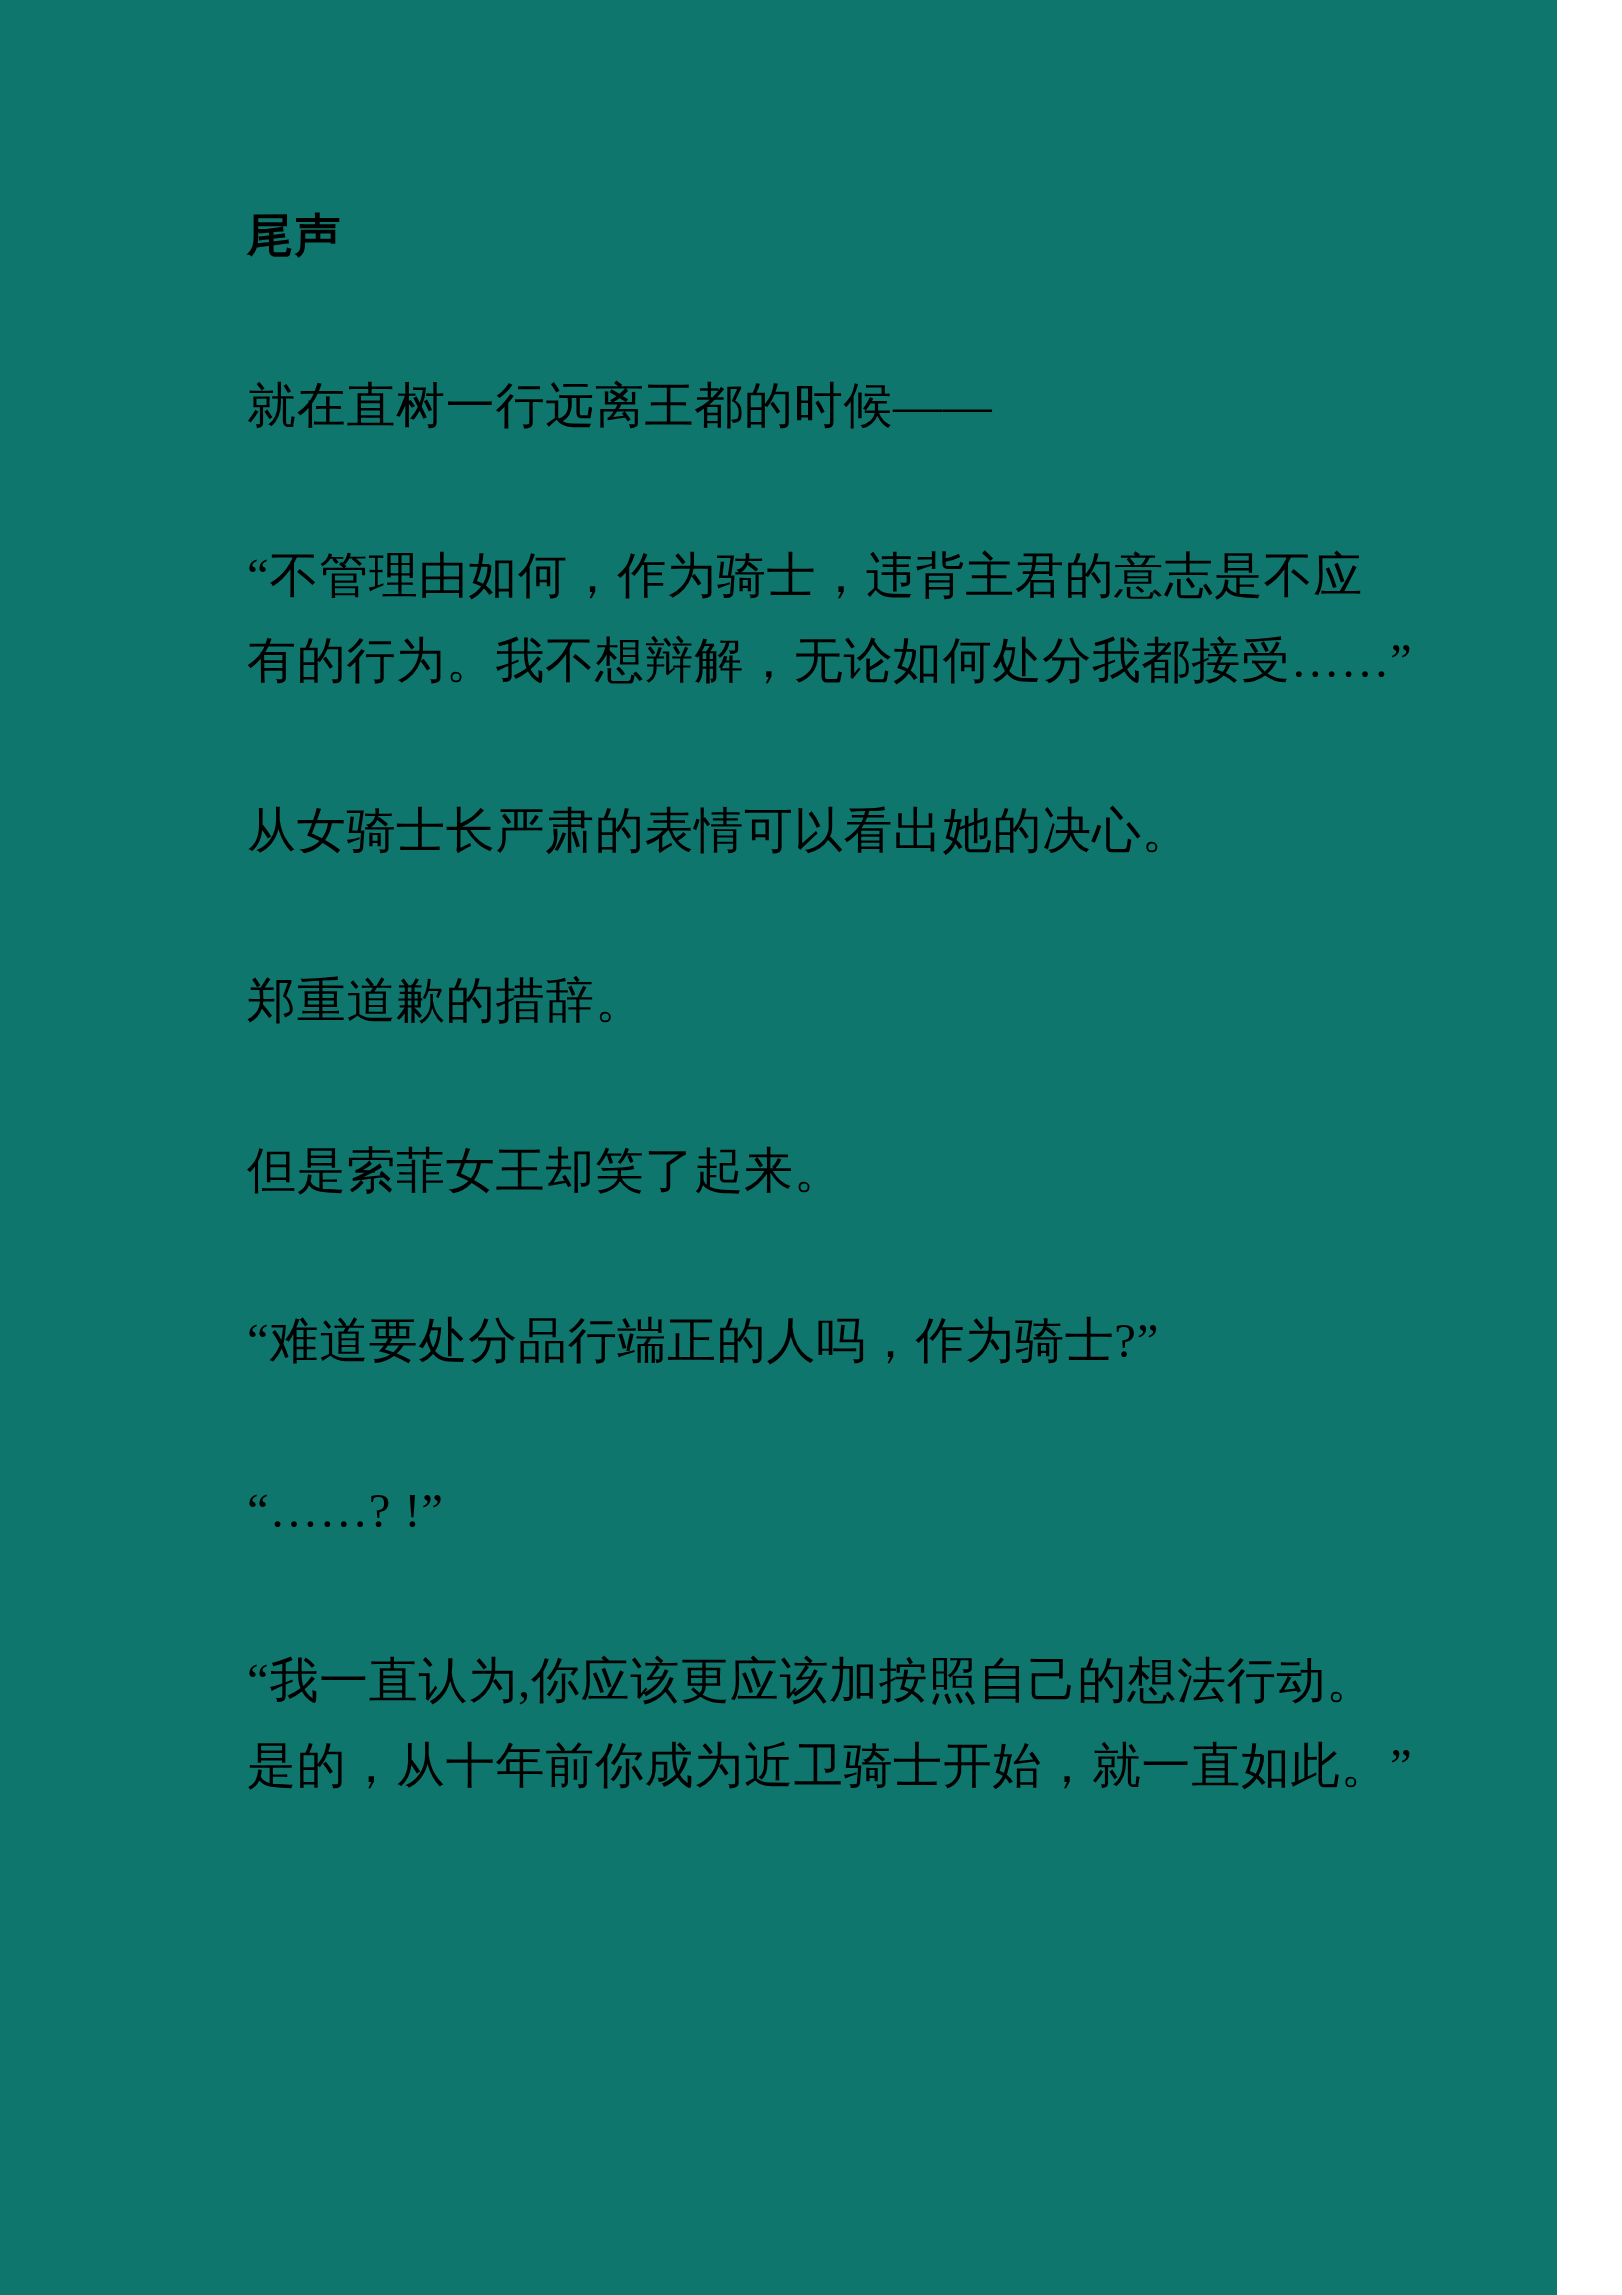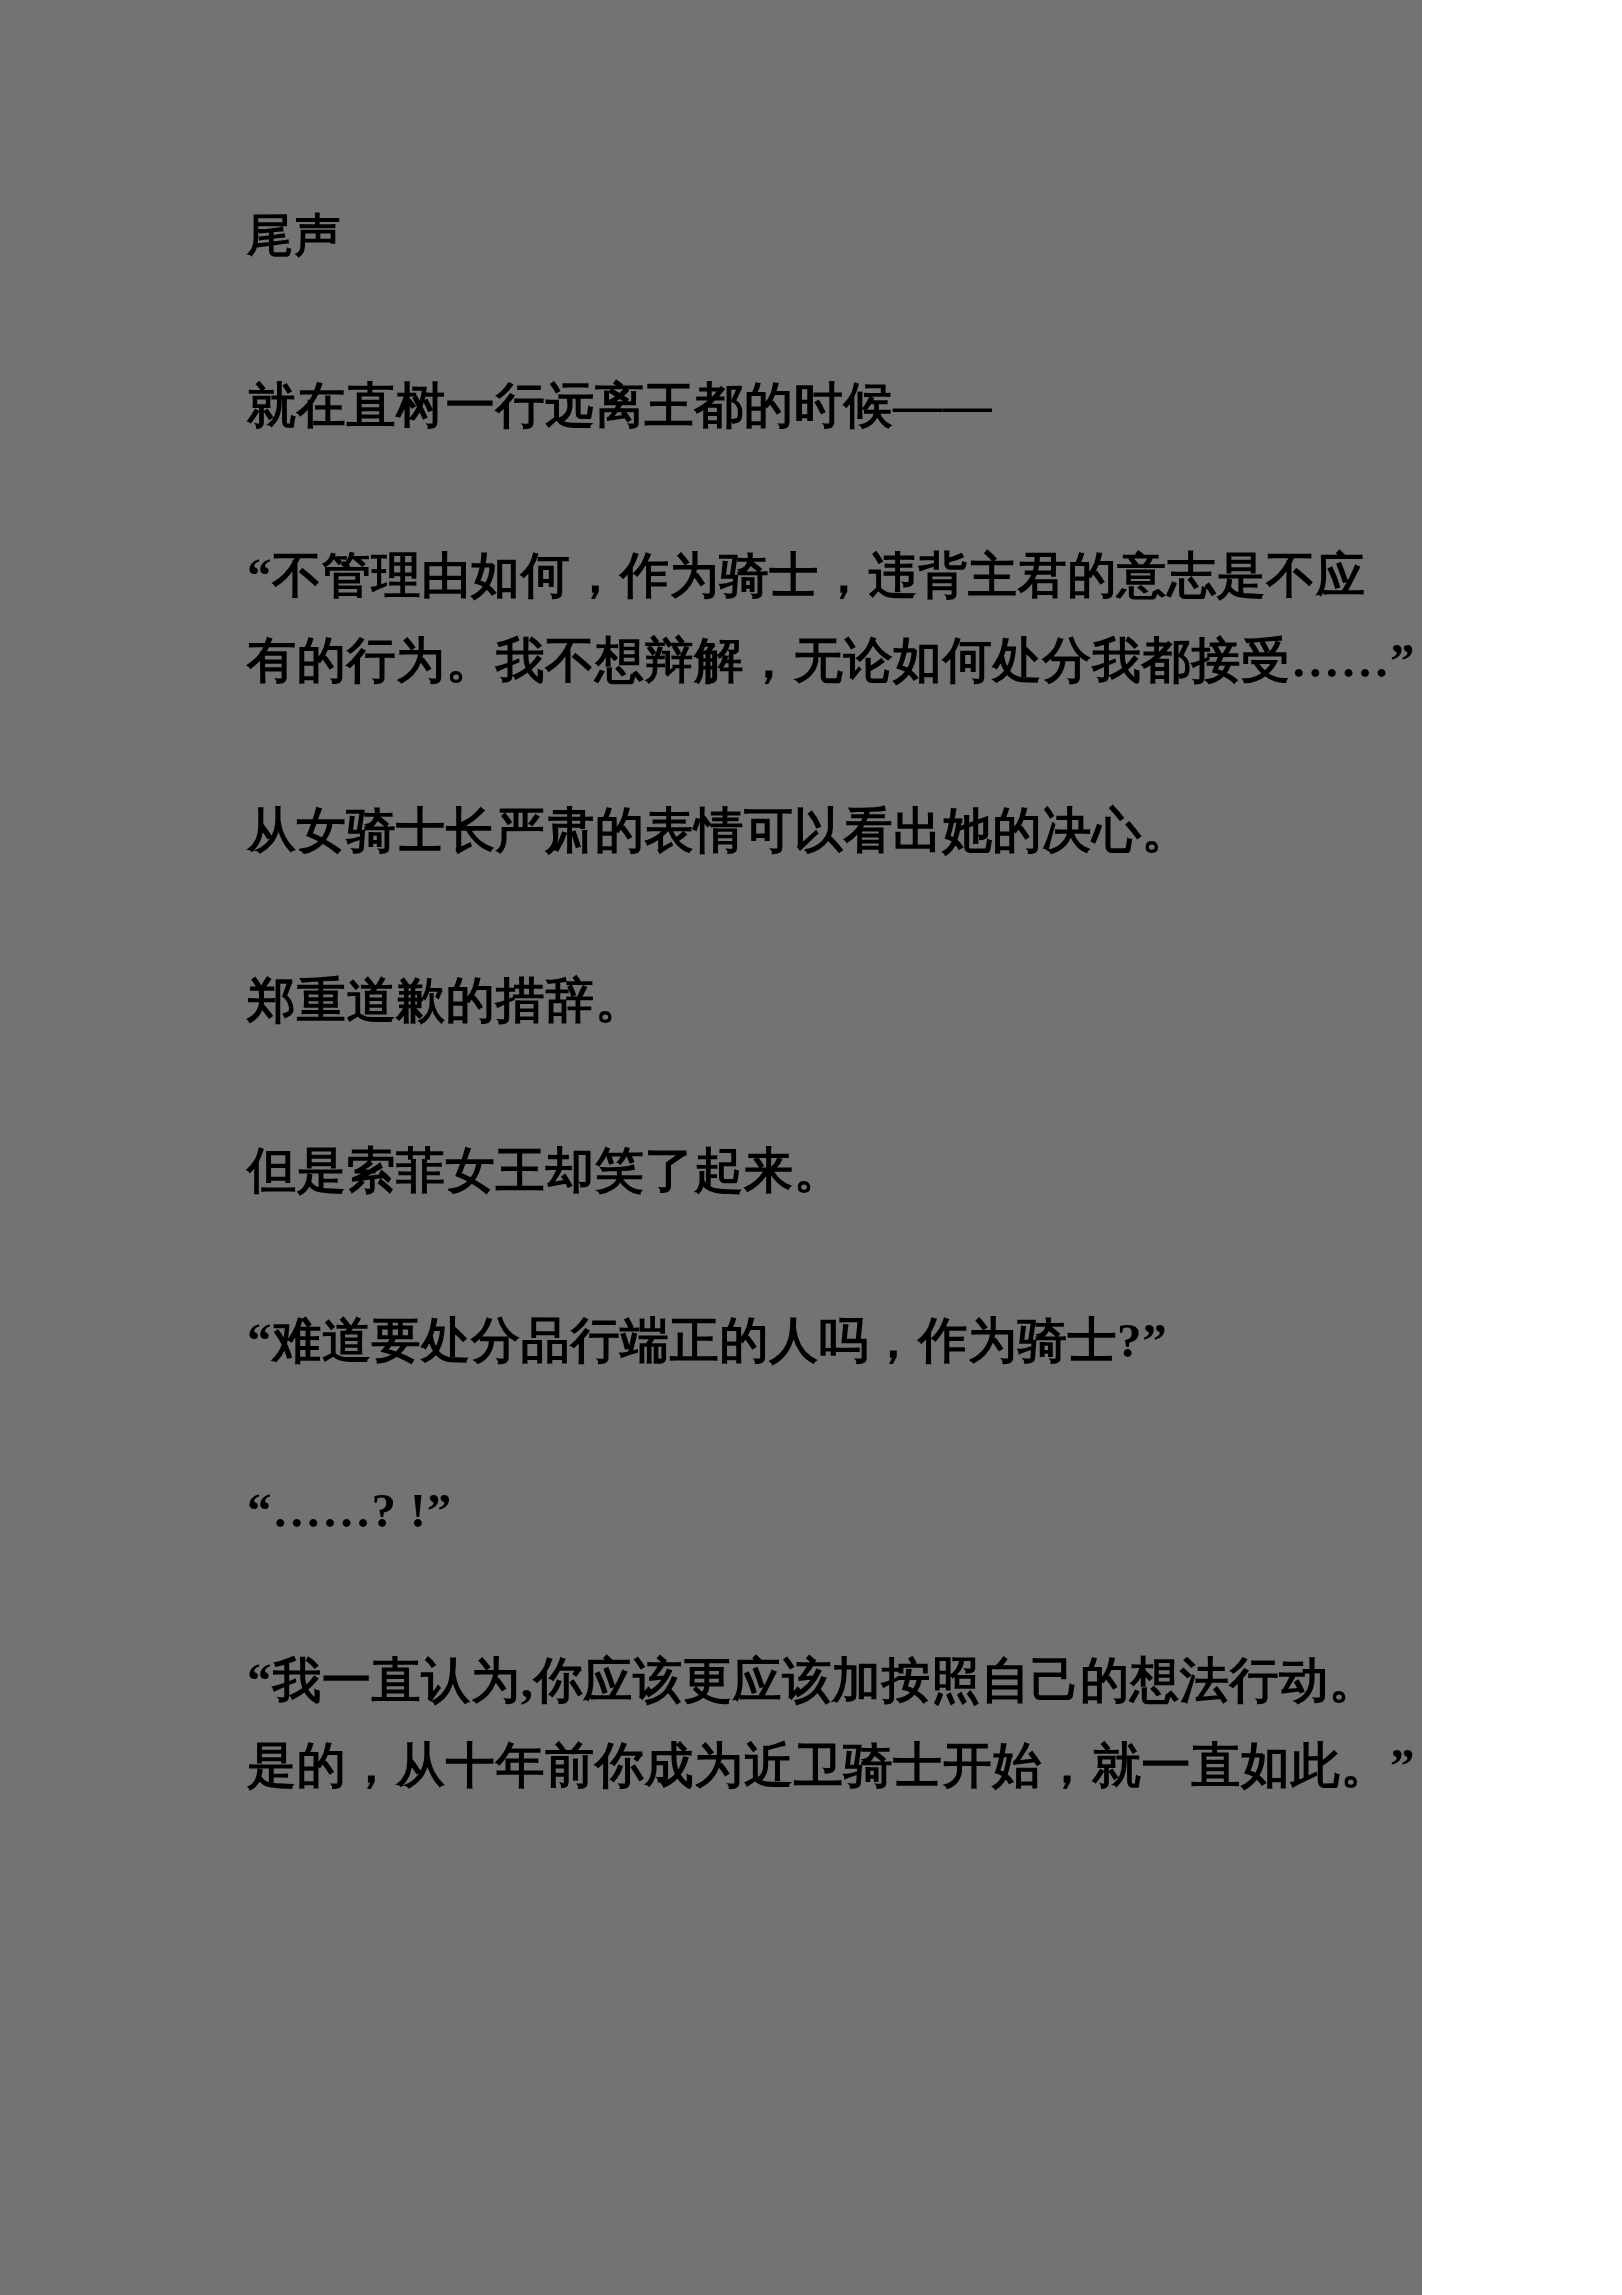--- a/index.html
+++ b/index.html
@@ -2,23 +2,23 @@
 <html style="font-size:10.8px"><head>
 <meta charset="utf-8">
 <style>
   html, body {
     margin: 0;
     padding: 0;
     background: #ffffff;
   }
   .page {
     position: relative;
-    width: 1422px;
+    width: 1557px;
     height: 2295px;
-    background: #737373;
+    background: #0f766e;
     color: #000000;
     overflow: hidden;
   }
   .content {
     position: absolute;
     left: 247px;
     top: 193px;
     width: 1149px;
   }
   .heading {
@@ -31,21 +31,20 @@
   }
   .para {
     font-family: "Liberation Serif", "DejaVu Serif", serif;
     font-size: 49px;
     line-height: 85px;
     letter-spacing: 0.7px;
     margin: 85px 0 0 0;
   }
   .line {
     white-space: nowrap;
-    font-weight: bold;
   }
 </style>
 </head>
 <body>
 
 <div class="page">
   <div class="content">
 
     <h1 class="heading">尾声</h1>
 

